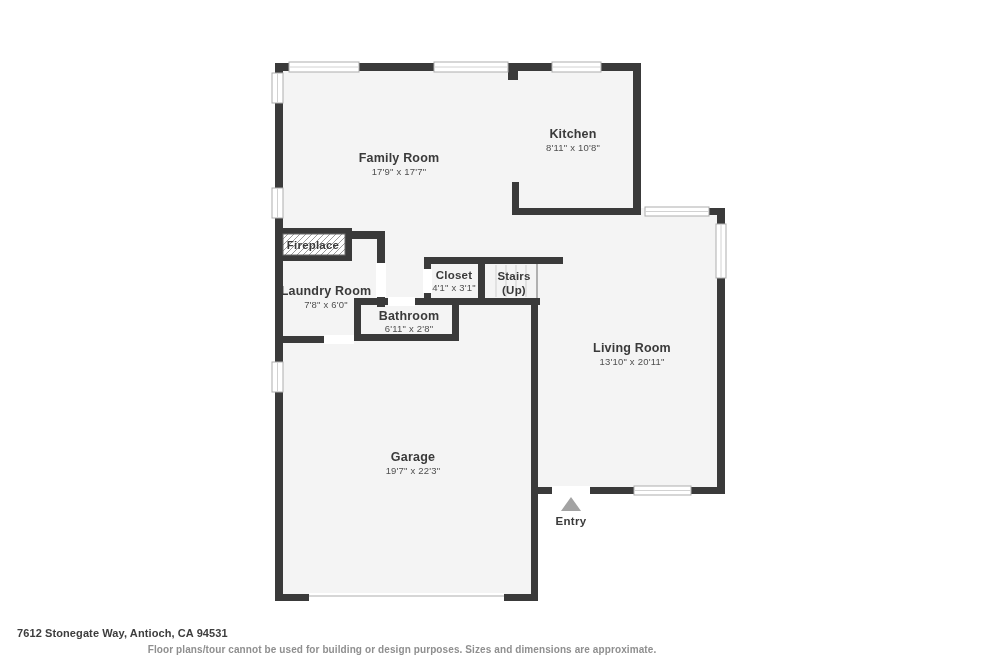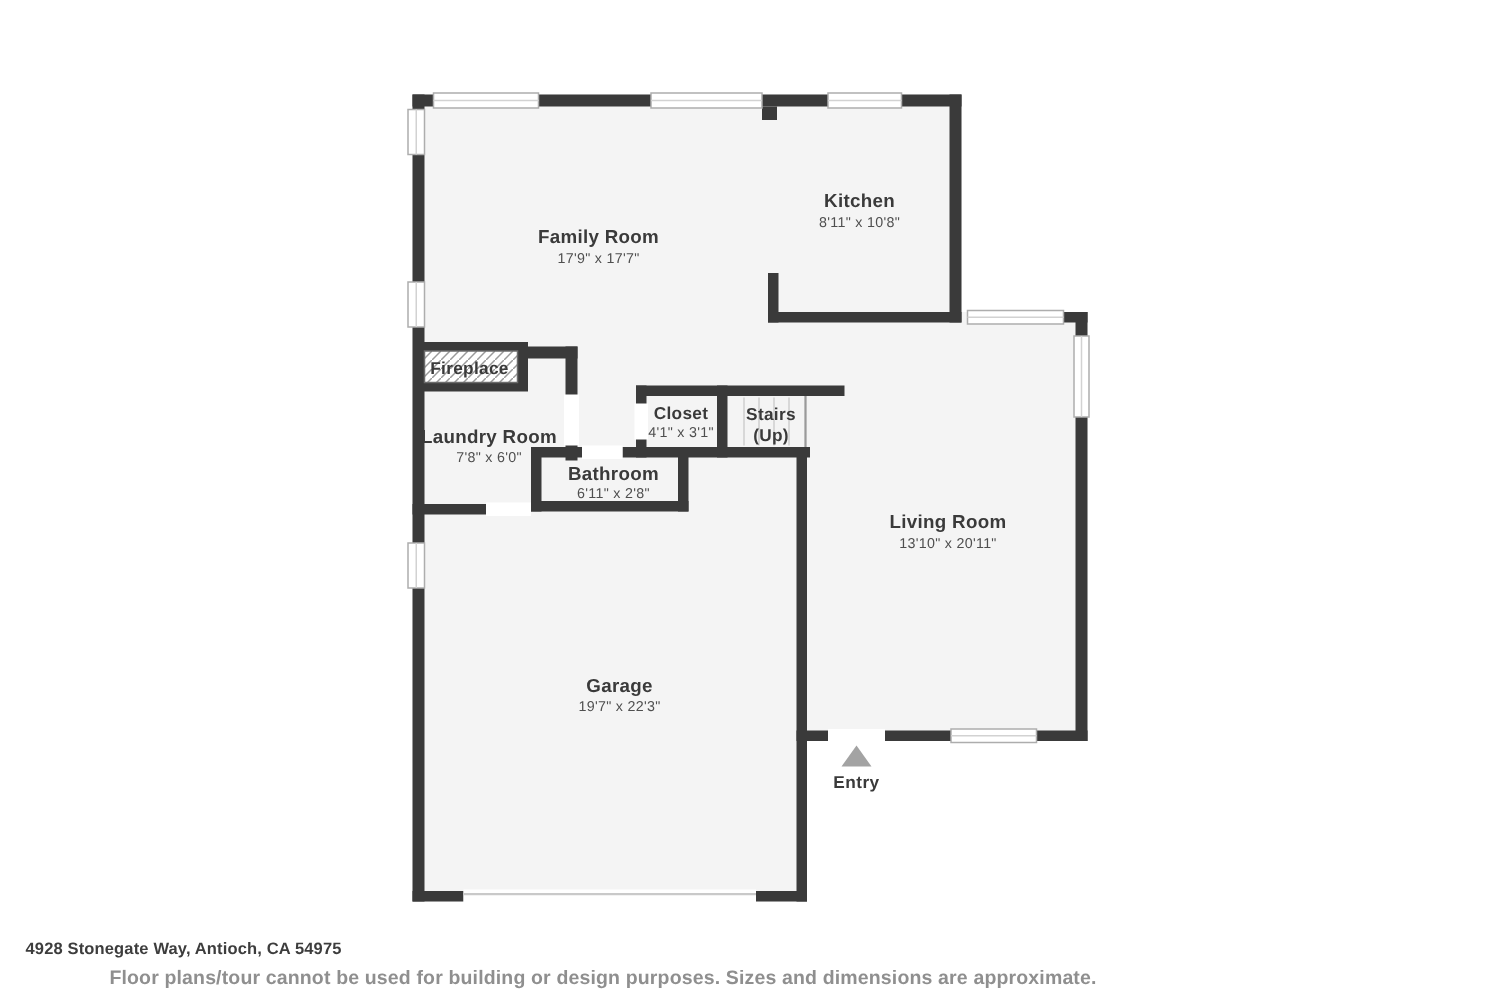--- a/index.html
+++ b/index.html
@@ -19,21 +19,21 @@
     position:absolute;left:17px;top:627px;
     font-size:11px;font-weight:bold;color:#3d3d3d;letter-spacing:.1px;
   }
   .footer-floor{
     position:absolute;left:17px;top:646px;
     font-size:10.5px;font-weight:bold;color:#3d3d3d;margin-top:22px;
   }
   .footer-disclaimer{
     position:absolute;left:0;top:644px;width:804px;
     text-align:center;
-    font-size:13px;font-weight:bold;color:#8f8f8f;letter-spacing:.1px;
+    font-size:10px;font-weight:bold;color:#8f8f8f;letter-spacing:.1px;
   }
 </style>
 </head>
 <body>
 
 <div class="canvas">
   <svg width="1000" height="667" viewBox="0 0 1000 667">
     <defs>
       <pattern id="hatch" patternUnits="userSpaceOnUse" width="6" height="6">
         <path d="M-1,7 L7,-1" stroke="#9a9a9a" stroke-width="1"></path>
@@ -155,16 +155,16 @@
       <text class="room-name" x="413" y="461" text-anchor="middle">Garage</text>
       <text class="room-dims" x="413" y="474" text-anchor="middle">19'7" x 22'3"</text>
     </g>
 
     <g>
       <polygon points="571,497 561,511 581,511" fill="#a3a3a3"></polygon>
       <text class="entry-label" x="571" y="525" text-anchor="middle">Entry</text>
     </g>
   </svg>
 
-  <div class="footer-address">4928 Stonegate Way, Antioch, CA 54975</div>
+  <div class="footer-address">7612 Stonegate Way, Antioch, CA 94531</div>
   <div class="footer-floor">Floor 1</div>
   <div class="footer-disclaimer">Floor plans/tour cannot be used for building or design purposes. Sizes and dimensions are approximate.</div>
 </div>
 
 </body></html>

